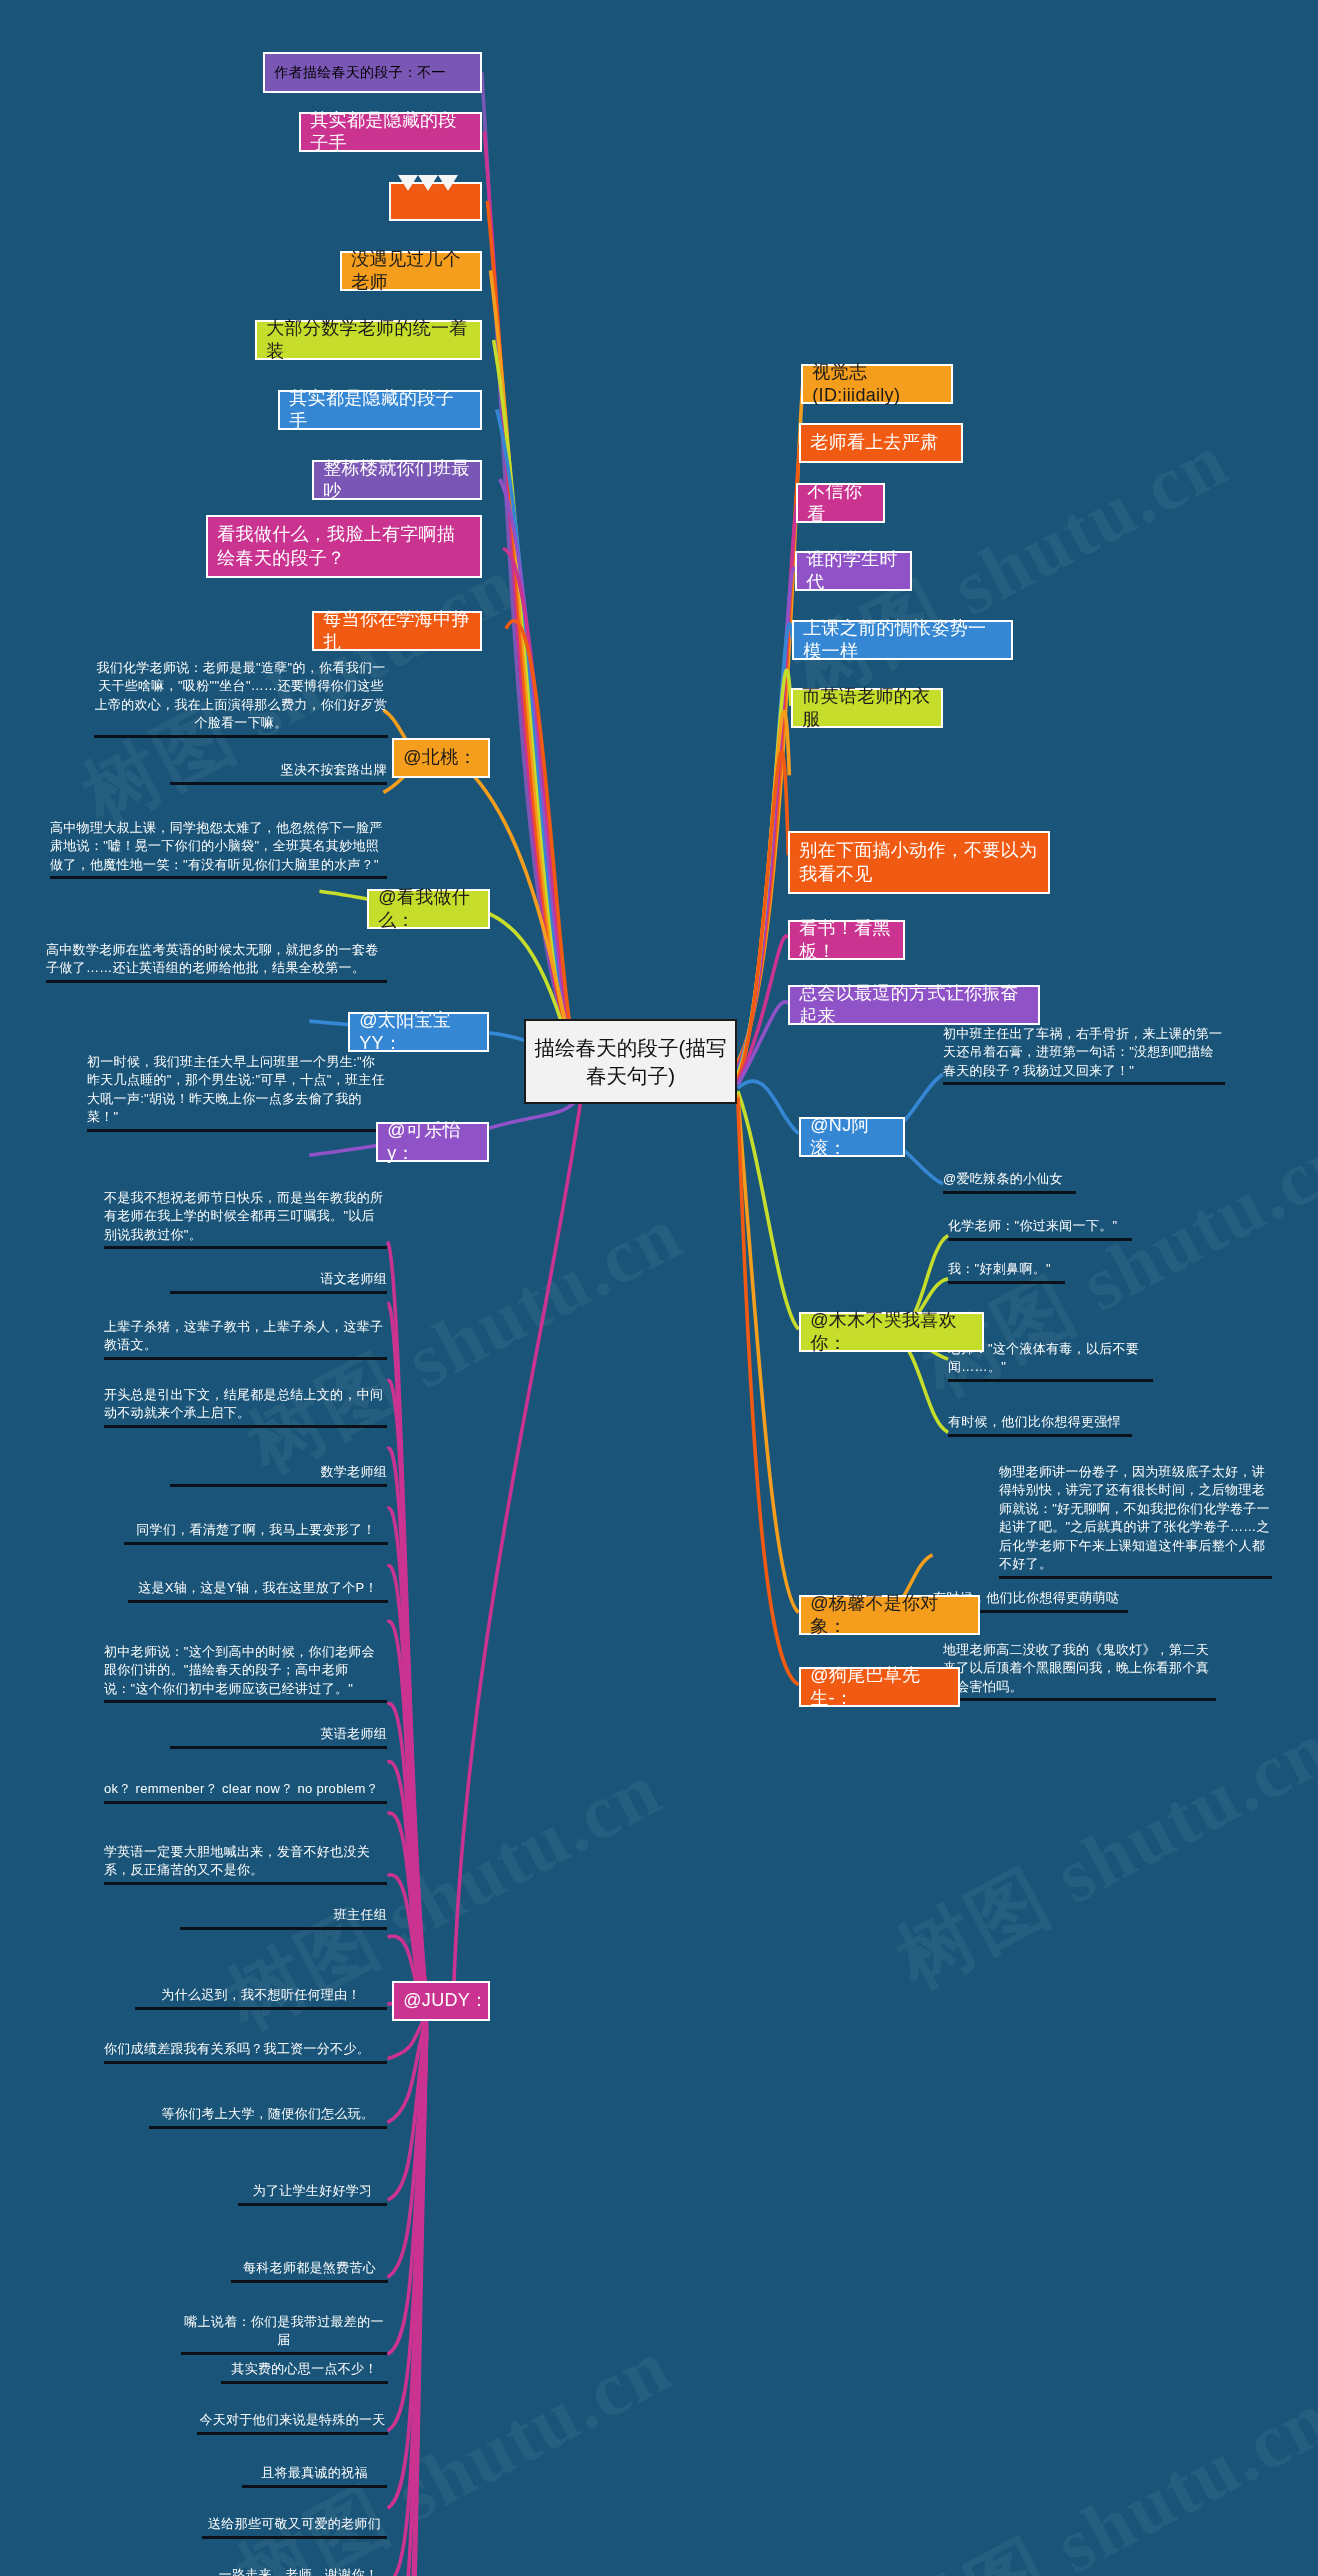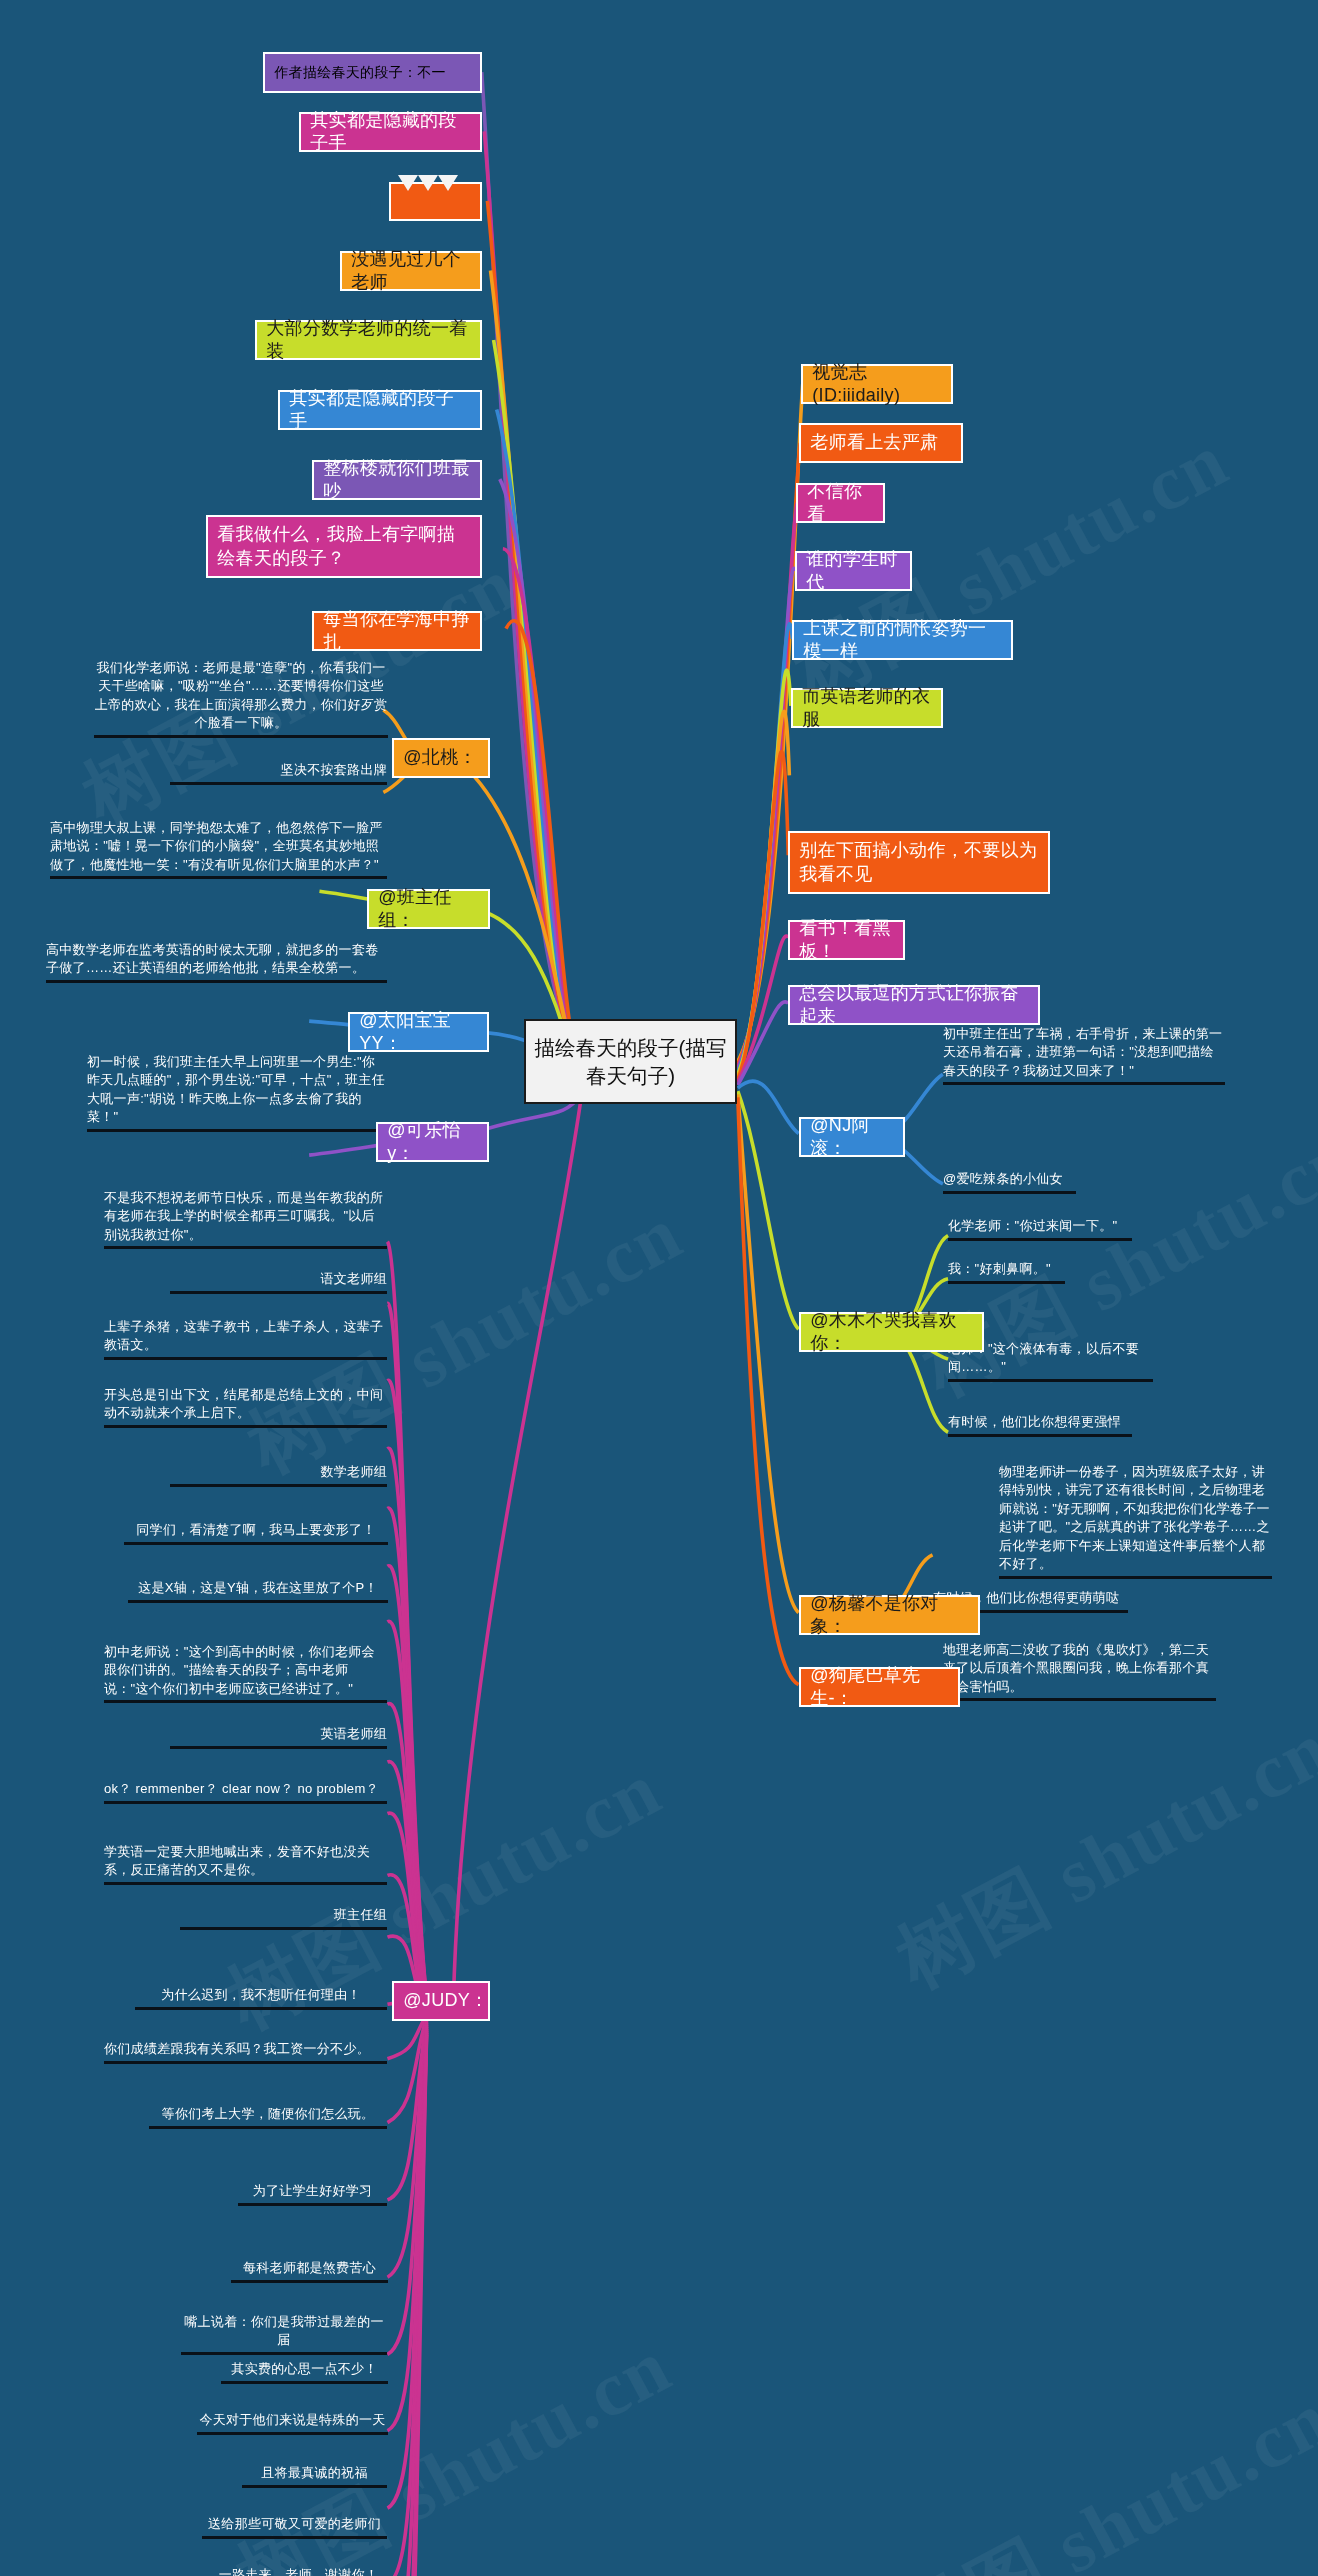--- a/index.html
+++ b/index.html
@@ -212,21 +212,21 @@
 
   <div class="node" style="left:312px;top:611px;width:170px;height:40px;background:#f15a13;color:#fff;font-size:18px;padding:0 9.3px;">
     <span>每当你在学海中挣扎</span>
   </div>
 
   <div class="node" style="left:392px;top:738px;width:98px;height:40px;background:#f59d1c;color:#1b1b1b;font-size:18px;padding:0 9.3px;">
     <span>@北桃：</span>
   </div>
 
   <div class="node" style="left:367px;top:889px;width:123px;height:40px;background:#c7dd2b;color:#1b1b1b;font-size:18px;padding:0 9.3px;">
-    <span>@班主任组：</span>
+    <span>@看我做什么：</span>
   </div>
 
   <div class="node" style="left:348px;top:1012px;width:141px;height:40px;background:#3587d4;color:#fff;font-size:18px;padding:0 9.3px;">
     <span>@太阳宝宝YY：</span>
   </div>
 
   <div class="node" style="left:376px;top:1122px;width:113px;height:40px;background:#8f52c7;color:#fff;font-size:18px;padding:0 9.3px;">
     <span>@可乐怡y：</span>
   </div>
 

